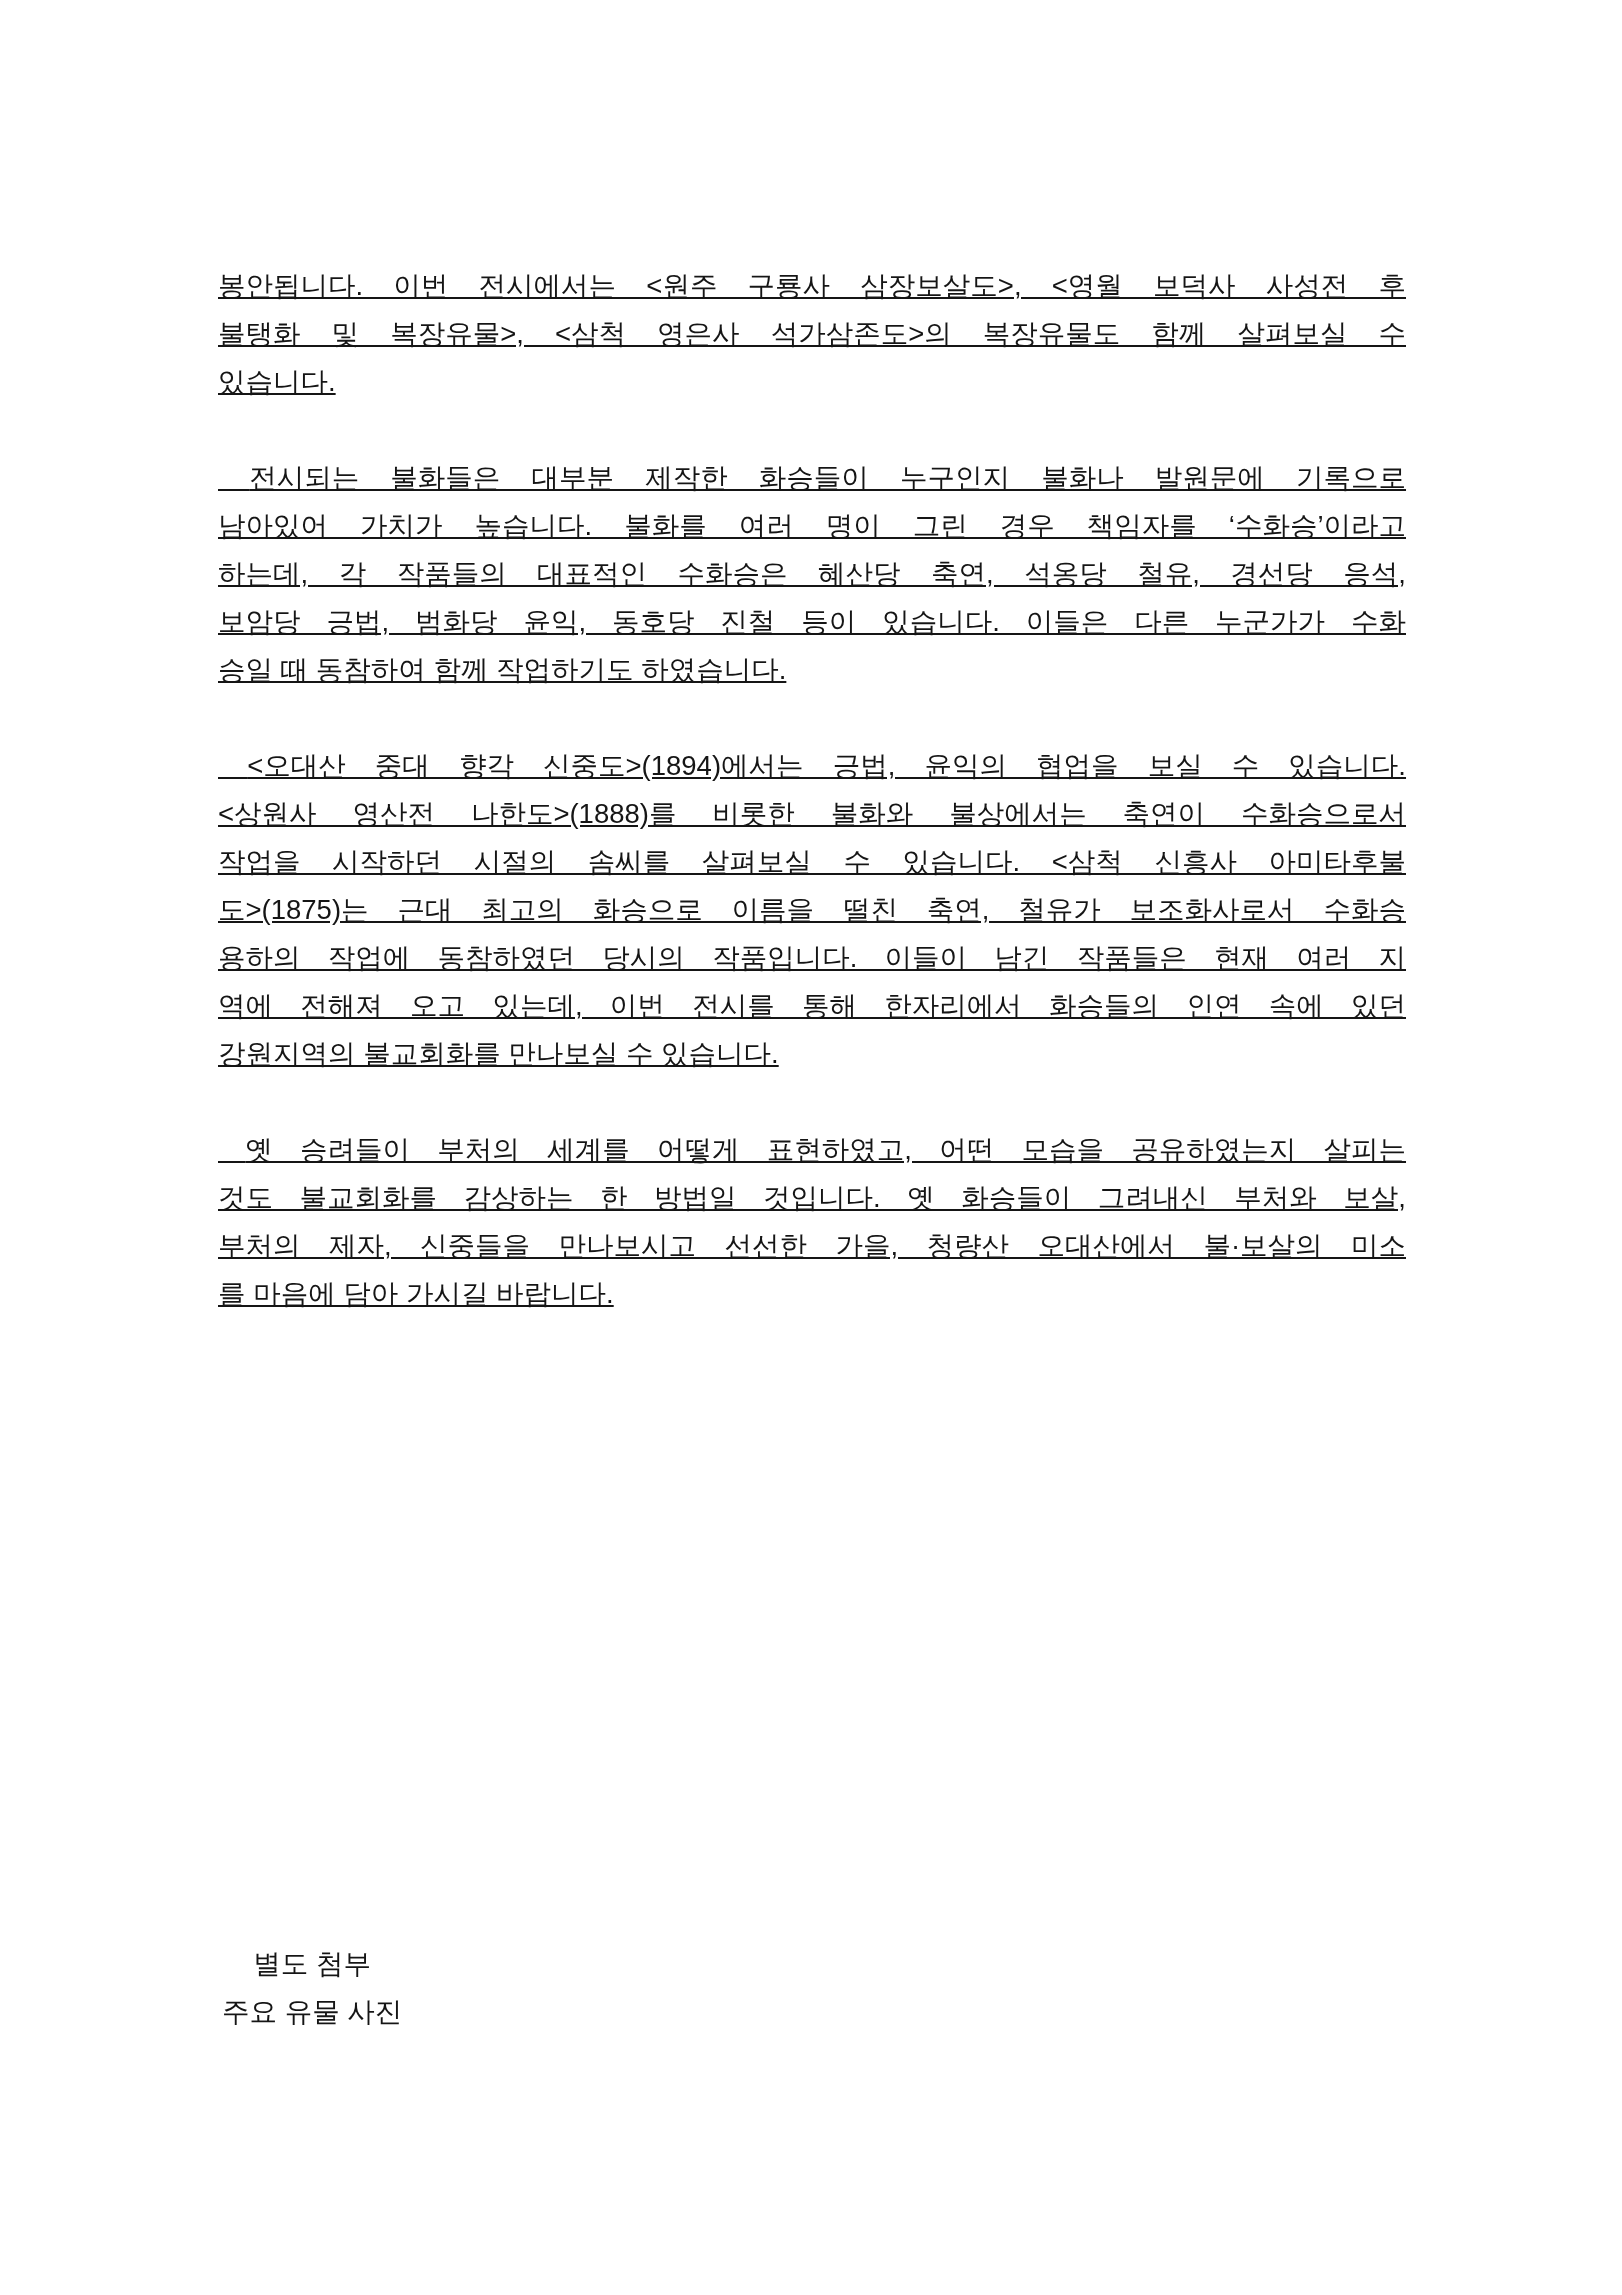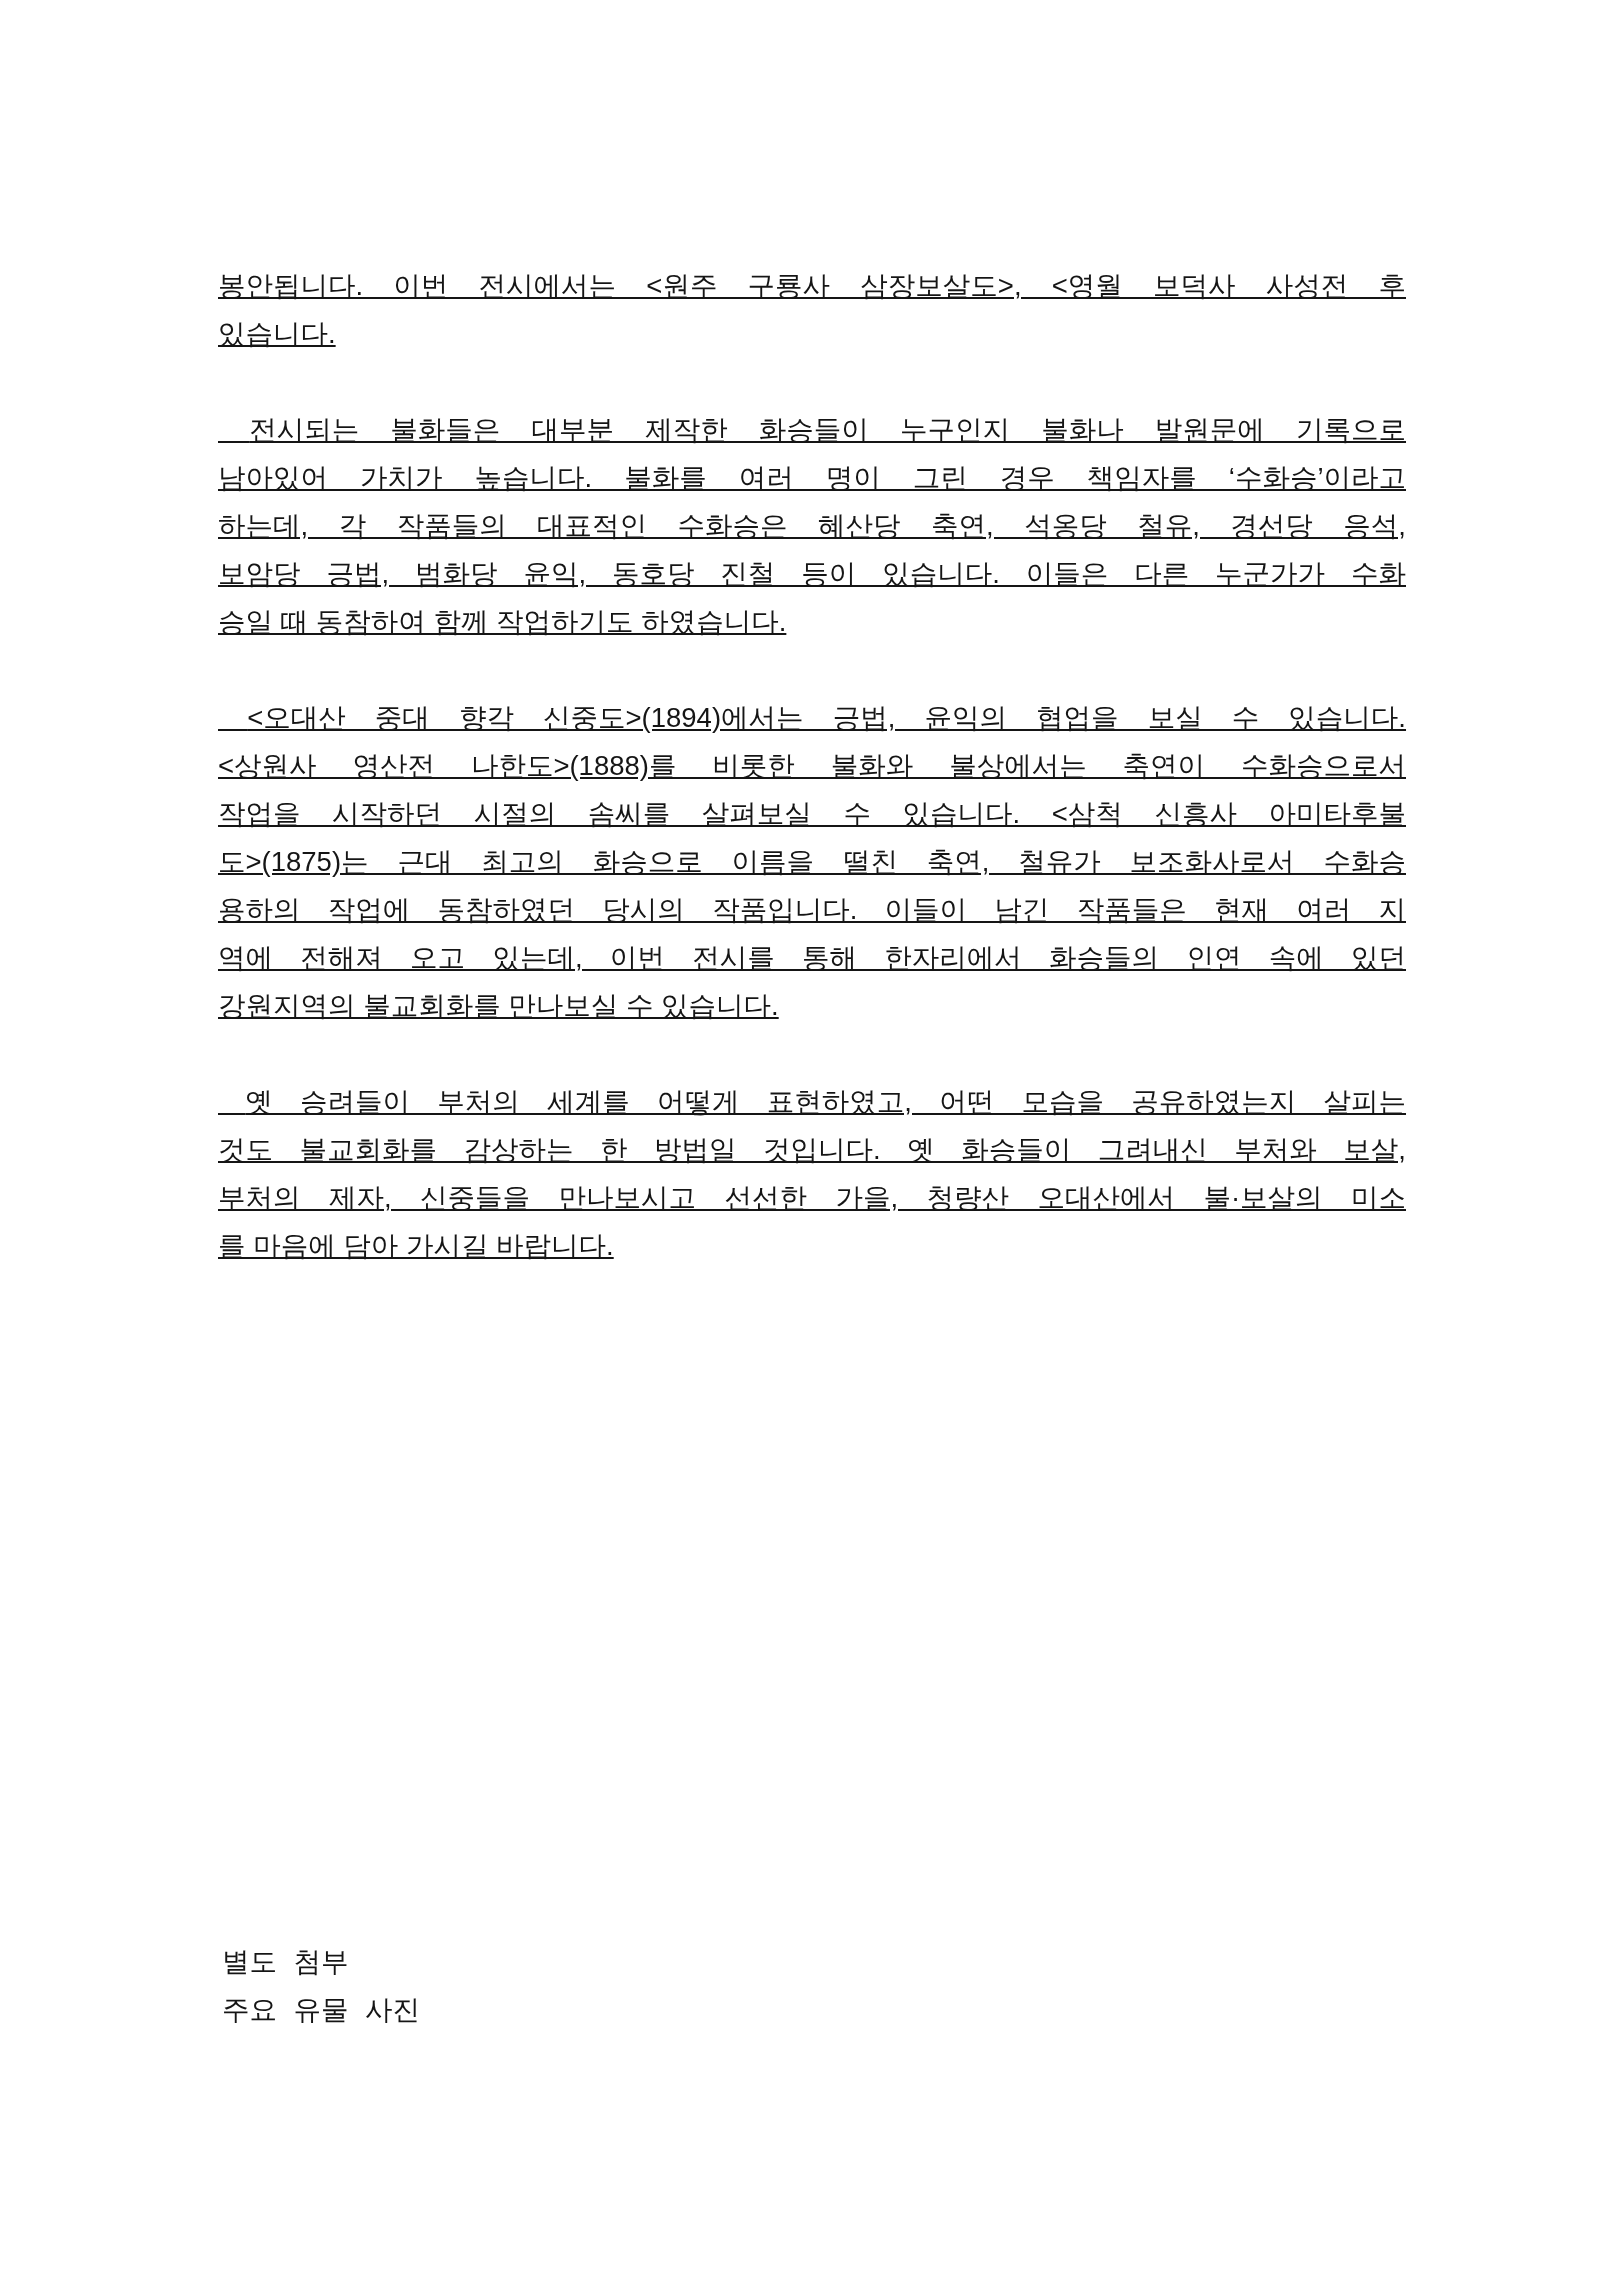--- a/index.html
+++ b/index.html
@@ -48,32 +48,32 @@
   }
   .attachment-note {
     position: absolute;
     left: 222px;
     top: 1940px;
     font-size: 27.5px;
     line-height: 48px;
     color: #151515;
   }
   .note-line {
-    text-align: left;
+    text-align: center;
     white-space: pre-wrap;
-    font-family: Liberation Mono, monospace;
   }
 </style>
 </head>
 <body>
 
 <div class="page" style="background: rgb(255, 255, 255);">
   <div class="text-block" style="color: rgb(21, 21, 21);">
       <div class="paragraph">
         <div class="line">봉안됩니다. 이번 전시에서는 &lt;원주 구룡사 삼장보살도&gt;, &lt;영월 보덕사 사성전 후</div>
+        <div class="line">불탱화 및 복장유물&gt;, &lt;삼척 영은사 석가삼존도&gt;의 복장유물도 함께 살펴보실 수</div>
         <div class="line last">있습니다.</div>
       </div>
       <div class="paragraph">
         <div class="line"> 전시되는 불화들은 대부분 제작한 화승들이 누구인지 불화나 발원문에 기록으로</div>
         <div class="line">남아있어 가치가 높습니다. 불화를 여러 명이 그린 경우 책임자를 ‘수화승’이라고</div>
         <div class="line">하는데, 각 작품들의 대표적인 수화승은 혜산당 축연, 석옹당 철유, 경선당 응석,</div>
         <div class="line">보암당 긍법, 범화당 윤익, 동호당 진철 등이 있습니다. 이들은 다른 누군가가 수화</div>
         <div class="line last">승일 때 동참하여 함께 작업하기도 하였습니다.</div>
       </div>
       <div class="paragraph">

